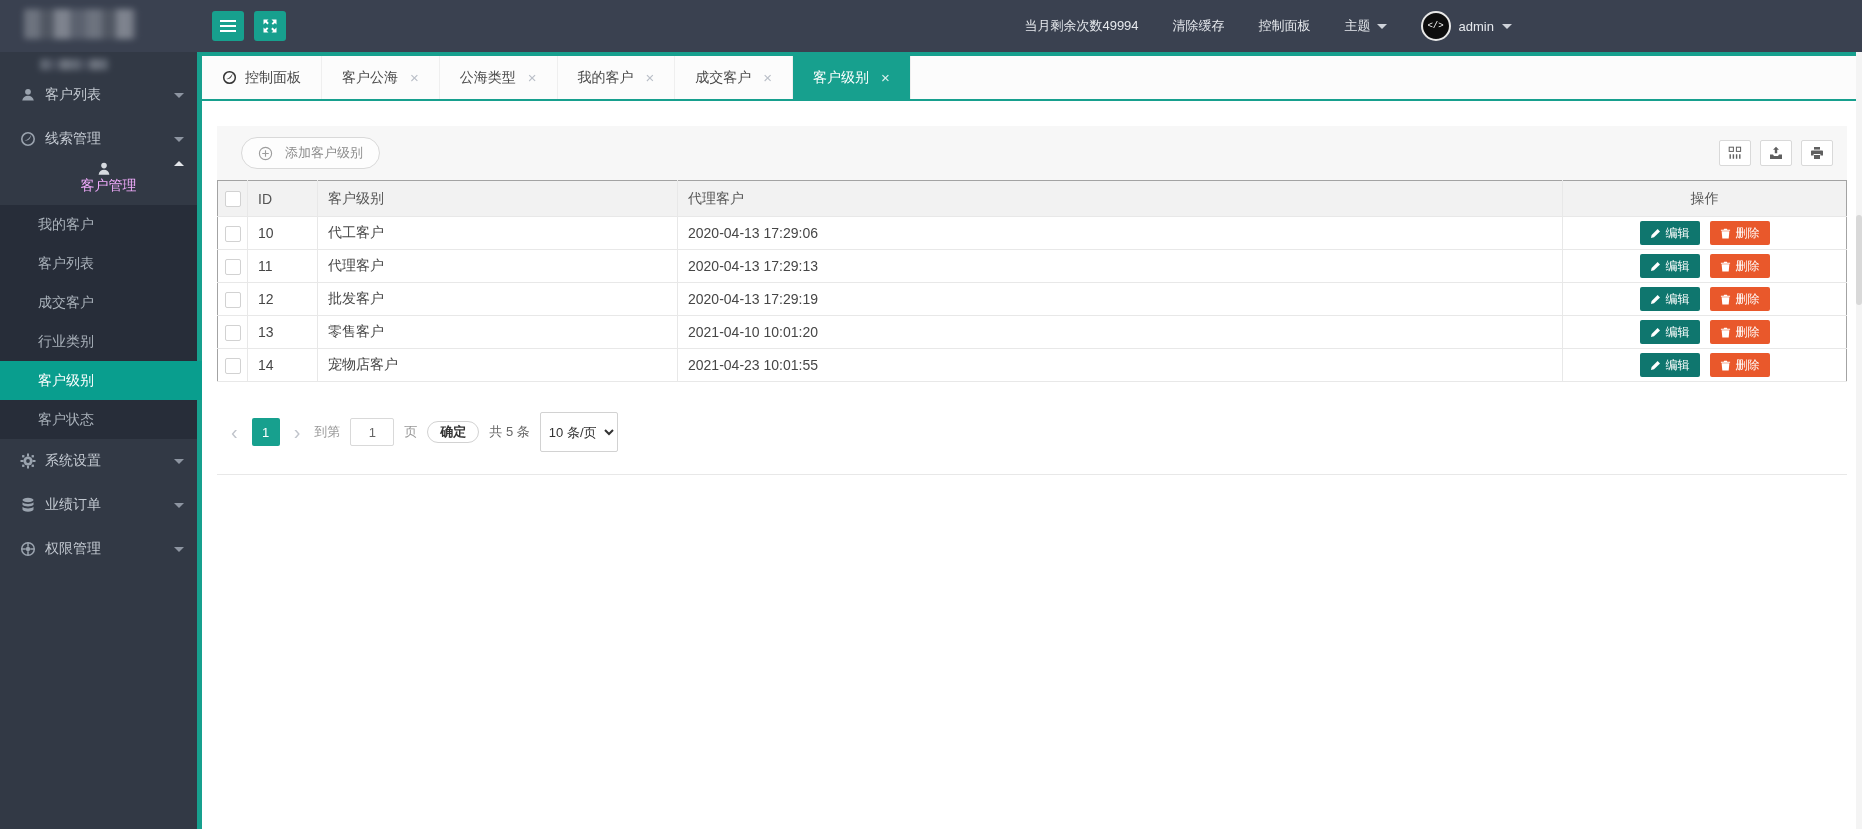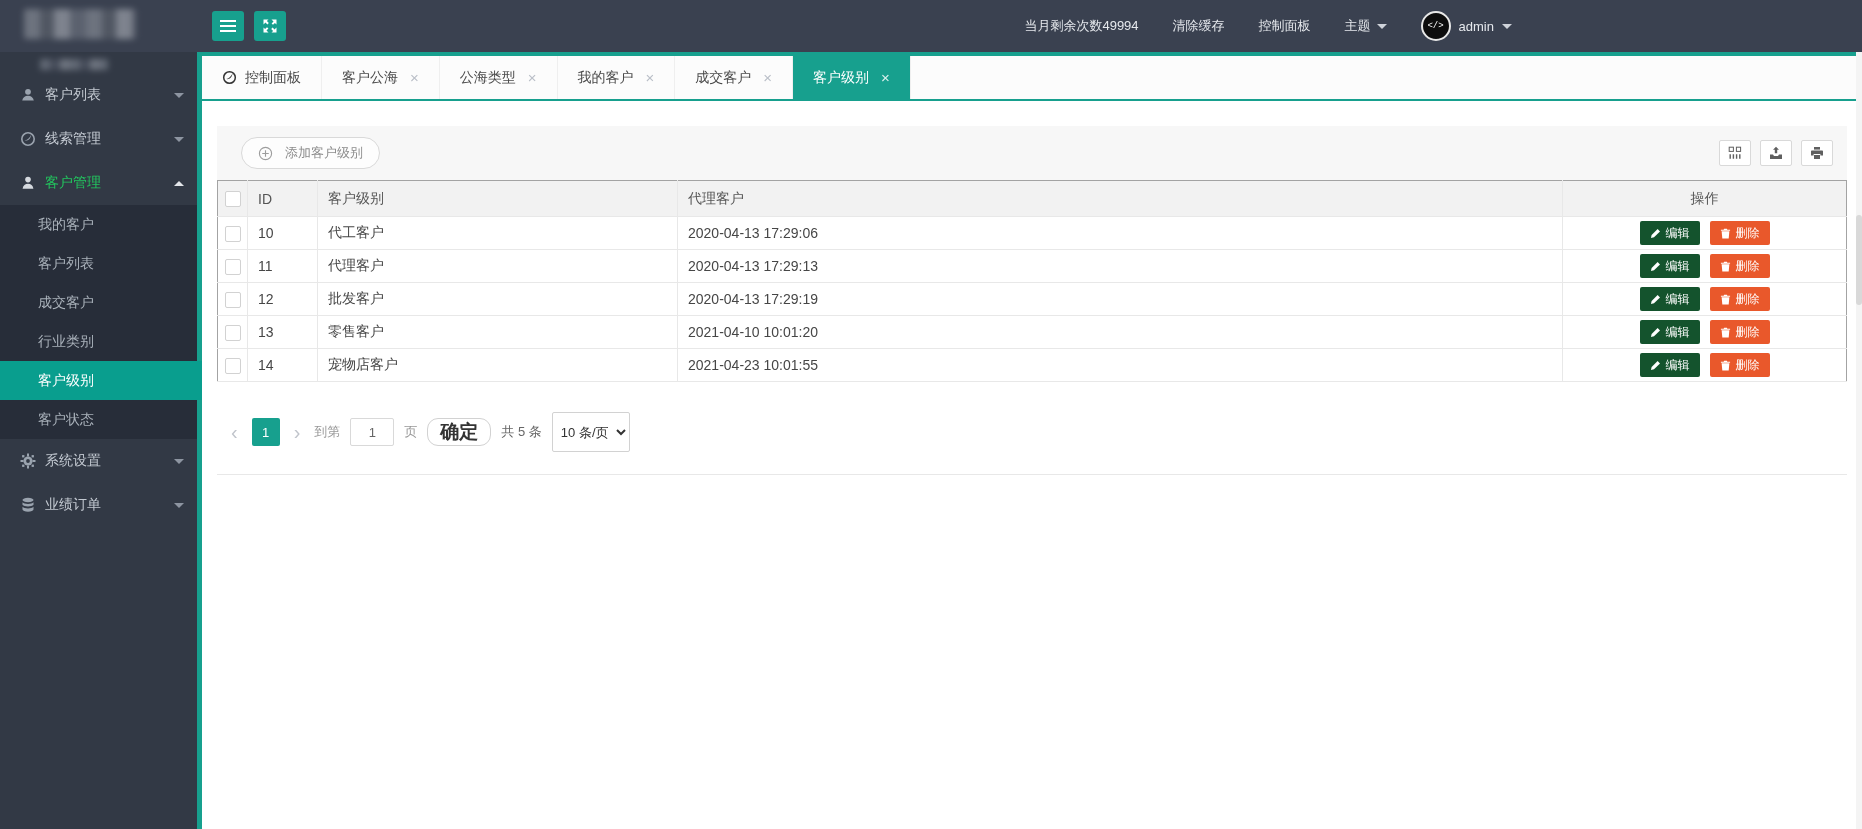--- a/index.html
+++ b/index.html
@@ -20,21 +20,21 @@
   .caret-down { width:0; height:0; border-left:5px solid transparent; border-right:5px solid transparent; border-top:5px solid #cfd3da; display:inline-block; }
   .avatar { width:30px; height:30px; border-radius:50%; background:#0d0d0d; color:#fff; display:flex; align-items:center; justify-content:center; font-family:"Liberation Mono","DejaVu Sans Mono",monospace; font-size:9px; border:2px solid #e8e8e8; }
   .admin-wrap { display:flex; align-items:center; gap:8px; cursor:pointer; }
 
   
   .sidebar { position:absolute; left:0; top:52px; width:202px; bottom:0; background:#323945; border-right:5px solid #17a08e; padding-top:5px; }
   .side-blur { margin:2px 0 3px 40px; width:68px; height:11px; filter:blur(3px); opacity:.8;
     background:repeating-linear-gradient(90deg,#6d7480 0 10px,#4c5260 10px 20px,#7d838e 20px 30px); }
   .side-item { position:relative; height:44px; display:flex; align-items:center; padding-left:20px; color:#c3c9d1; font-size:14px; cursor:pointer; }
   .side-item .s-icon { width:16px; height:16px; margin-right:9px; color:#9aa3ae; flex:0 0 16px; }
-  .side-item.expanded { color:#22c55e; }
+  .side-item.expanded { color:#f0abfc;flex-direction:column; }
   .side-item.expanded .s-icon { color:#d6dadf; }
   .side-caret { position:absolute; right:13px; width:0; height:0; border-left:5px solid transparent; border-right:5px solid transparent; border-top:5px solid #8d95a1; }
   .side-caret.up { border-top:none; border-bottom:5px solid #e3e6ea; }
   .submenu { background:#272d39; }
   .submenu .sub-item { height:39px; display:flex; align-items:center; padding-left:38px; color:#a9b1ba; font-size:14px; cursor:pointer; }
   .submenu .sub-item.active { background:#099e8e; color:#fff; margin-right:-5px; }
 
   
   .main { position:absolute; left:202px; top:52px; right:0; bottom:0; background:#fff; }
 
@@ -59,31 +59,31 @@
   table { width:100%; border-collapse:collapse; table-layout:fixed; border:1px solid #a3a3a3; }
   th, td { border-right:1px solid #e8e8e8; border-bottom:1px solid #e8e8e8; font-weight:normal; text-align:left; padding:0 10px; overflow:hidden; white-space:nowrap; }
   th:last-child, td:last-child { border-right:none; }
   thead th { height:36px; background:#f2f2f2; color:#555; font-size:14px; }
   tbody td { height:33px; background:#fff; color:#464646; font-size:14px; }
   th.c-check, td.c-check { text-align:center; padding:0; }
   th.c-actions, td.c-actions { text-align:center; }
   .checkbox { display:inline-block; width:16px; height:16px; border:1px solid #d2d2d2; border-radius:2px; background:#fff; vertical-align:middle; cursor:pointer; }
   .act-btns { display:inline-flex; gap:10px; }
   .btn-edit, .btn-del { height:24px; border:none; border-radius:2px; color:#fff; font-size:12px; display:inline-flex; align-items:center; gap:5px; padding:0 10px; cursor:pointer; }
-  .btn-edit { background:#14532d; }
+  .btn-edit { background:#0f766e; }
   .btn-del { background:#e9582b; }
   .btn-edit svg, .btn-del svg { width:11px; height:11px; }
 
   
   .pagebar { display:flex; align-items:center; gap:10px; padding:30px 10px 22px 10px; border-bottom:1px solid #e8e8e8; font-size:13px; color:#666; }
   .pg-arrow { color:#c0c4cb; font-size:20px; line-height:1; padding:0 4px; cursor:pointer; background:none; border:none; }
   .pg-cur { width:28px; height:28px; background:#17a08e; color:#fff; border:none; border-radius:2px; font-size:13px; cursor:pointer; }
   .pg-label { color:#999; }
   .pg-input { width:44px; height:28px; border:1px solid #d9d9d9; border-radius:2px; text-align:center; color:#666; font-size:13px; }
-  .pg-ok { height:28px; padding:0 12px; border:1px solid #d2d2d2; background:#fff; border-radius:11px; font-weight:bold; color:#333; font-size:19px; cursor:pointer; }
+  .pg-ok { height:22px; padding:0 12px; border:1px solid #d2d2d2; background:#fff; border-radius:11px; font-weight:bold; color:#333; font-size:13px; cursor:pointer; }
   .pg-total { color:#666; }
   .pg-size { height:40px; border:1px solid #d2d2d2; border-radius:2px; color:#333; font-size:13px; padding:0 4px; background:#fff; }
 
   
   .vscroll { position:absolute; right:0; top:52px; bottom:0; width:6px; background:#f4f4f4; }
   .vscroll .thumb { position:absolute; left:0; width:6px; top:163px; height:90px; background:#d9d9d9; border-radius:3px; }
 </style>
 </head>
 <body>
 
@@ -193,20 +193,34 @@
   <div class="side-item">
     <svg class="s-icon" viewBox="0 0 16 16" fill="currentColor">
       <ellipse cx="8" cy="3" rx="5.5" ry="2.2"></ellipse>
       <path d="M2.5 5.2c1 1.1 3 1.7 5.5 1.7s4.5-.6 5.5-1.7v2.6c-1 1.1-3 1.7-5.5 1.7S3.5 8.9 2.5 7.8z"></path>
       <path d="M2.5 9.8c1 1.1 3 1.7 5.5 1.7s4.5-.6 5.5-1.7v2.7c0 1.2-2.5 2.2-5.5 2.2s-5.5-1-5.5-2.2z"></path>
       </svg>
     <span>业绩订单</span>
     <i class="side-caret"></i>
   </div>
 
+  <div class="side-item">
+    <svg class="s-icon" viewBox="0 0 16 16">
+      <circle cx="8" cy="8" r="6.3" fill="none" stroke="currentColor" stroke-width="1.5"></circle>
+      <circle cx="8" cy="8" r="2.2" fill="currentColor"></circle>
+      <g stroke="currentColor" stroke-width="1.5">
+        <line x1="8" y1="1.7" x2="8" y2="5.8"></line>
+          <line x1="8" y1="10.2" x2="8" y2="14.3"></line>
+        <line x1="1.7" y1="8" x2="5.8" y2="8"></line>
+          <line x1="10.2" y1="8" x2="14.3" y2="8"></line>
+        </g>
+      </svg>
+    <span>权限管理</span>
+    <i class="side-caret"></i>
+  </div>
 </aside>
 
 <main class="main">
 
   <div class="tabbar">
     <div class="tab">
       <svg class="t-icon" viewBox="0 0 16 16">
         <circle cx="8" cy="8" r="6.2" fill="none" stroke="currentColor" stroke-width="1.6"></circle>
         <path d="M4.5 9.7c2.6-.5 5.2-2.7 6.7-5.9-.5 3.7-2.6 6.4-6.7 5.9z" fill="currentColor"></path>
         </svg>

